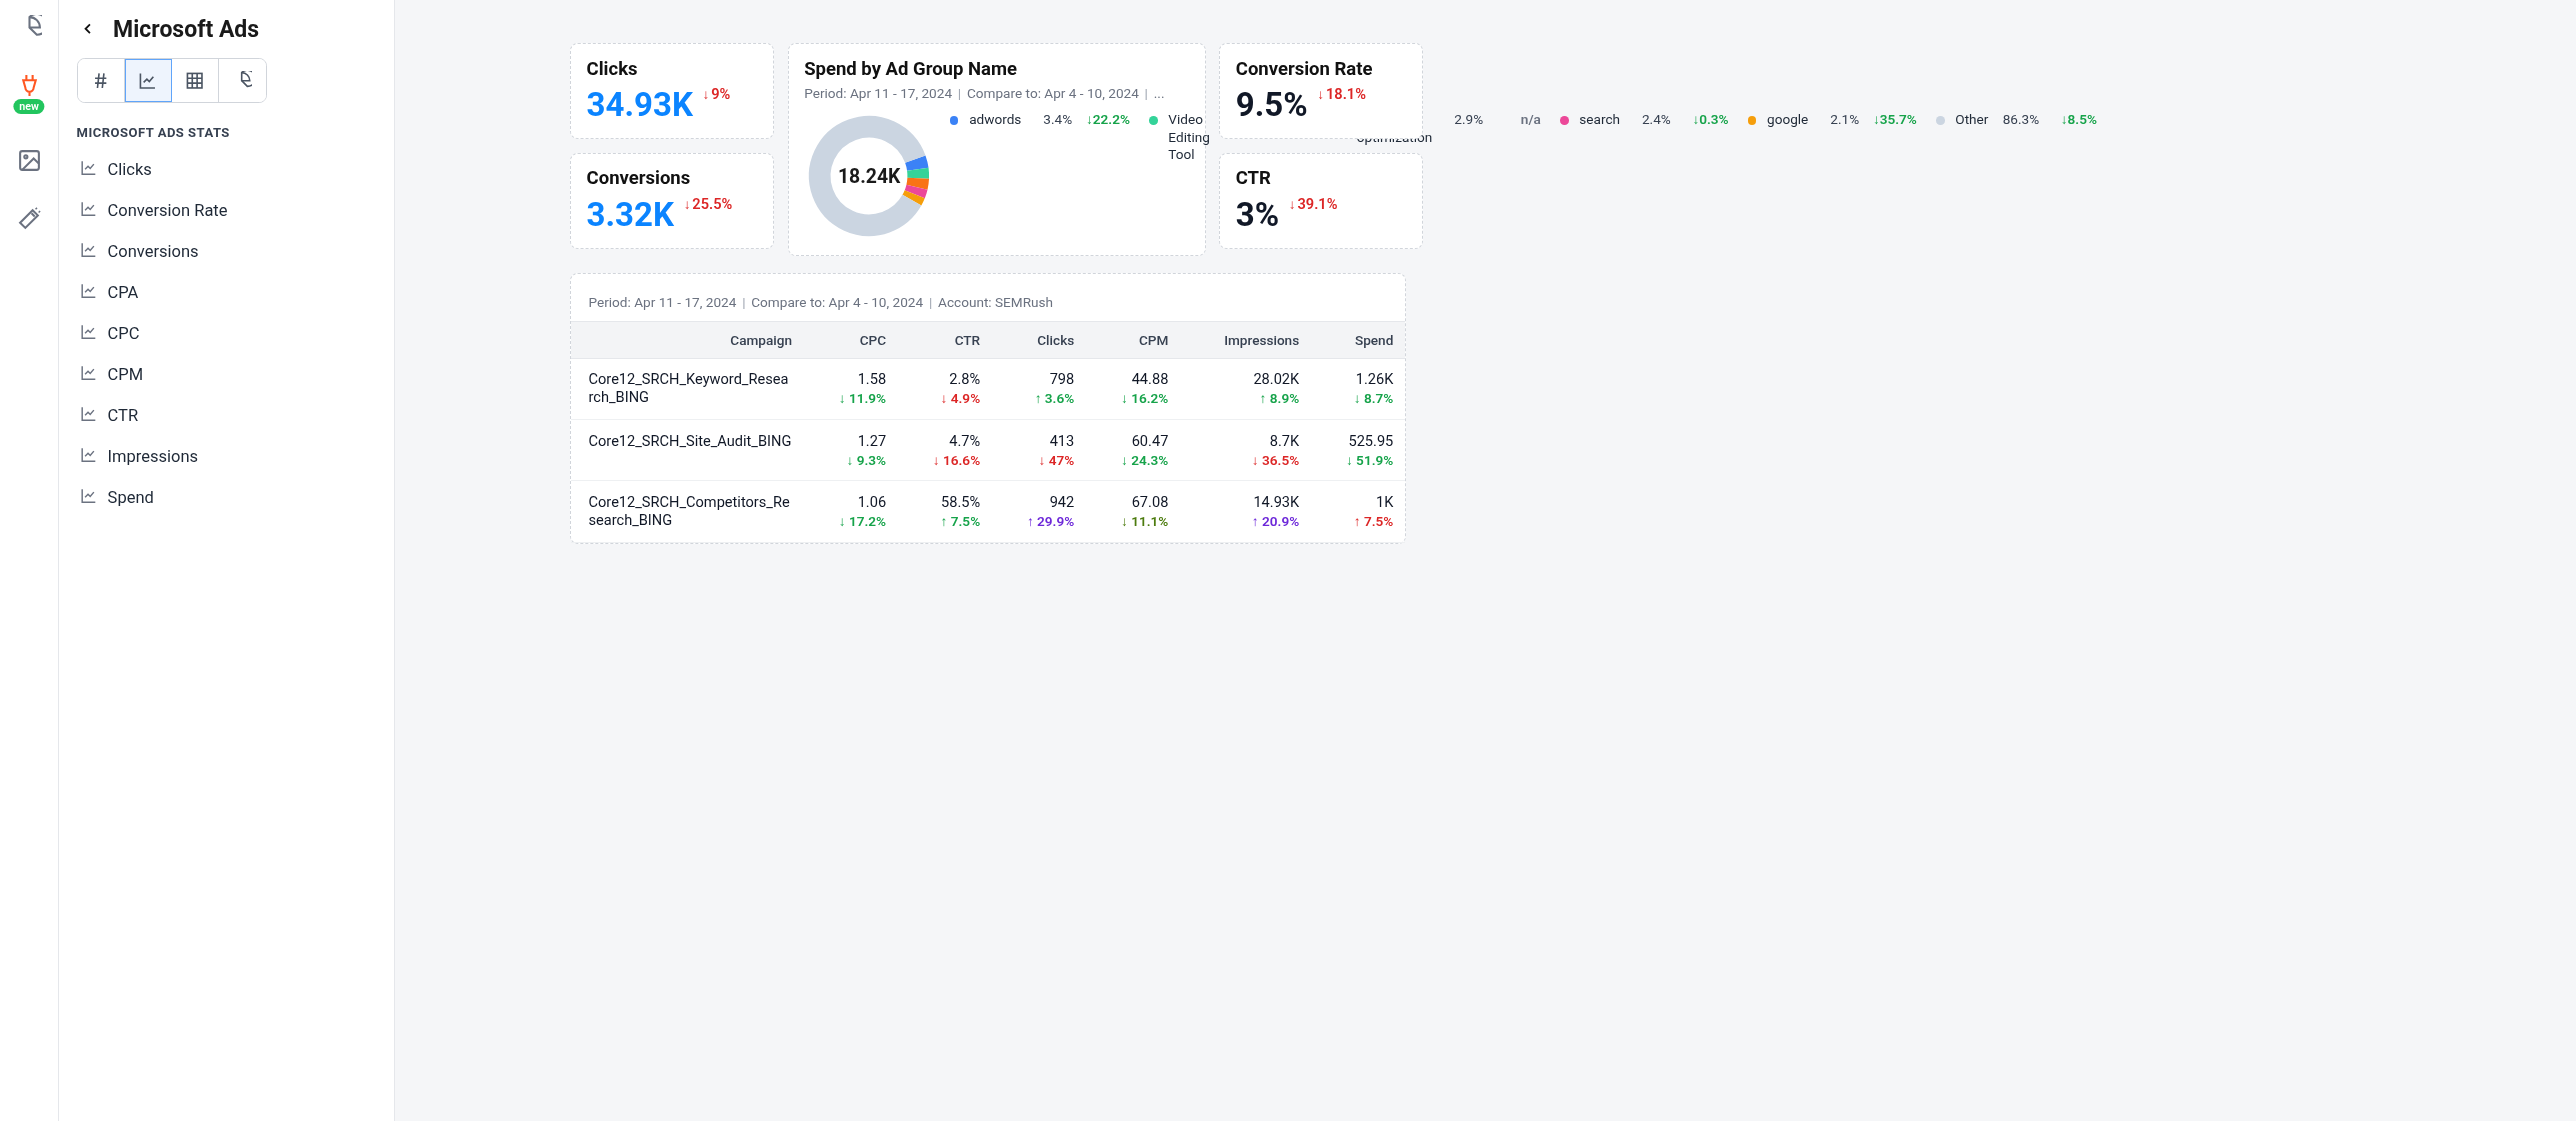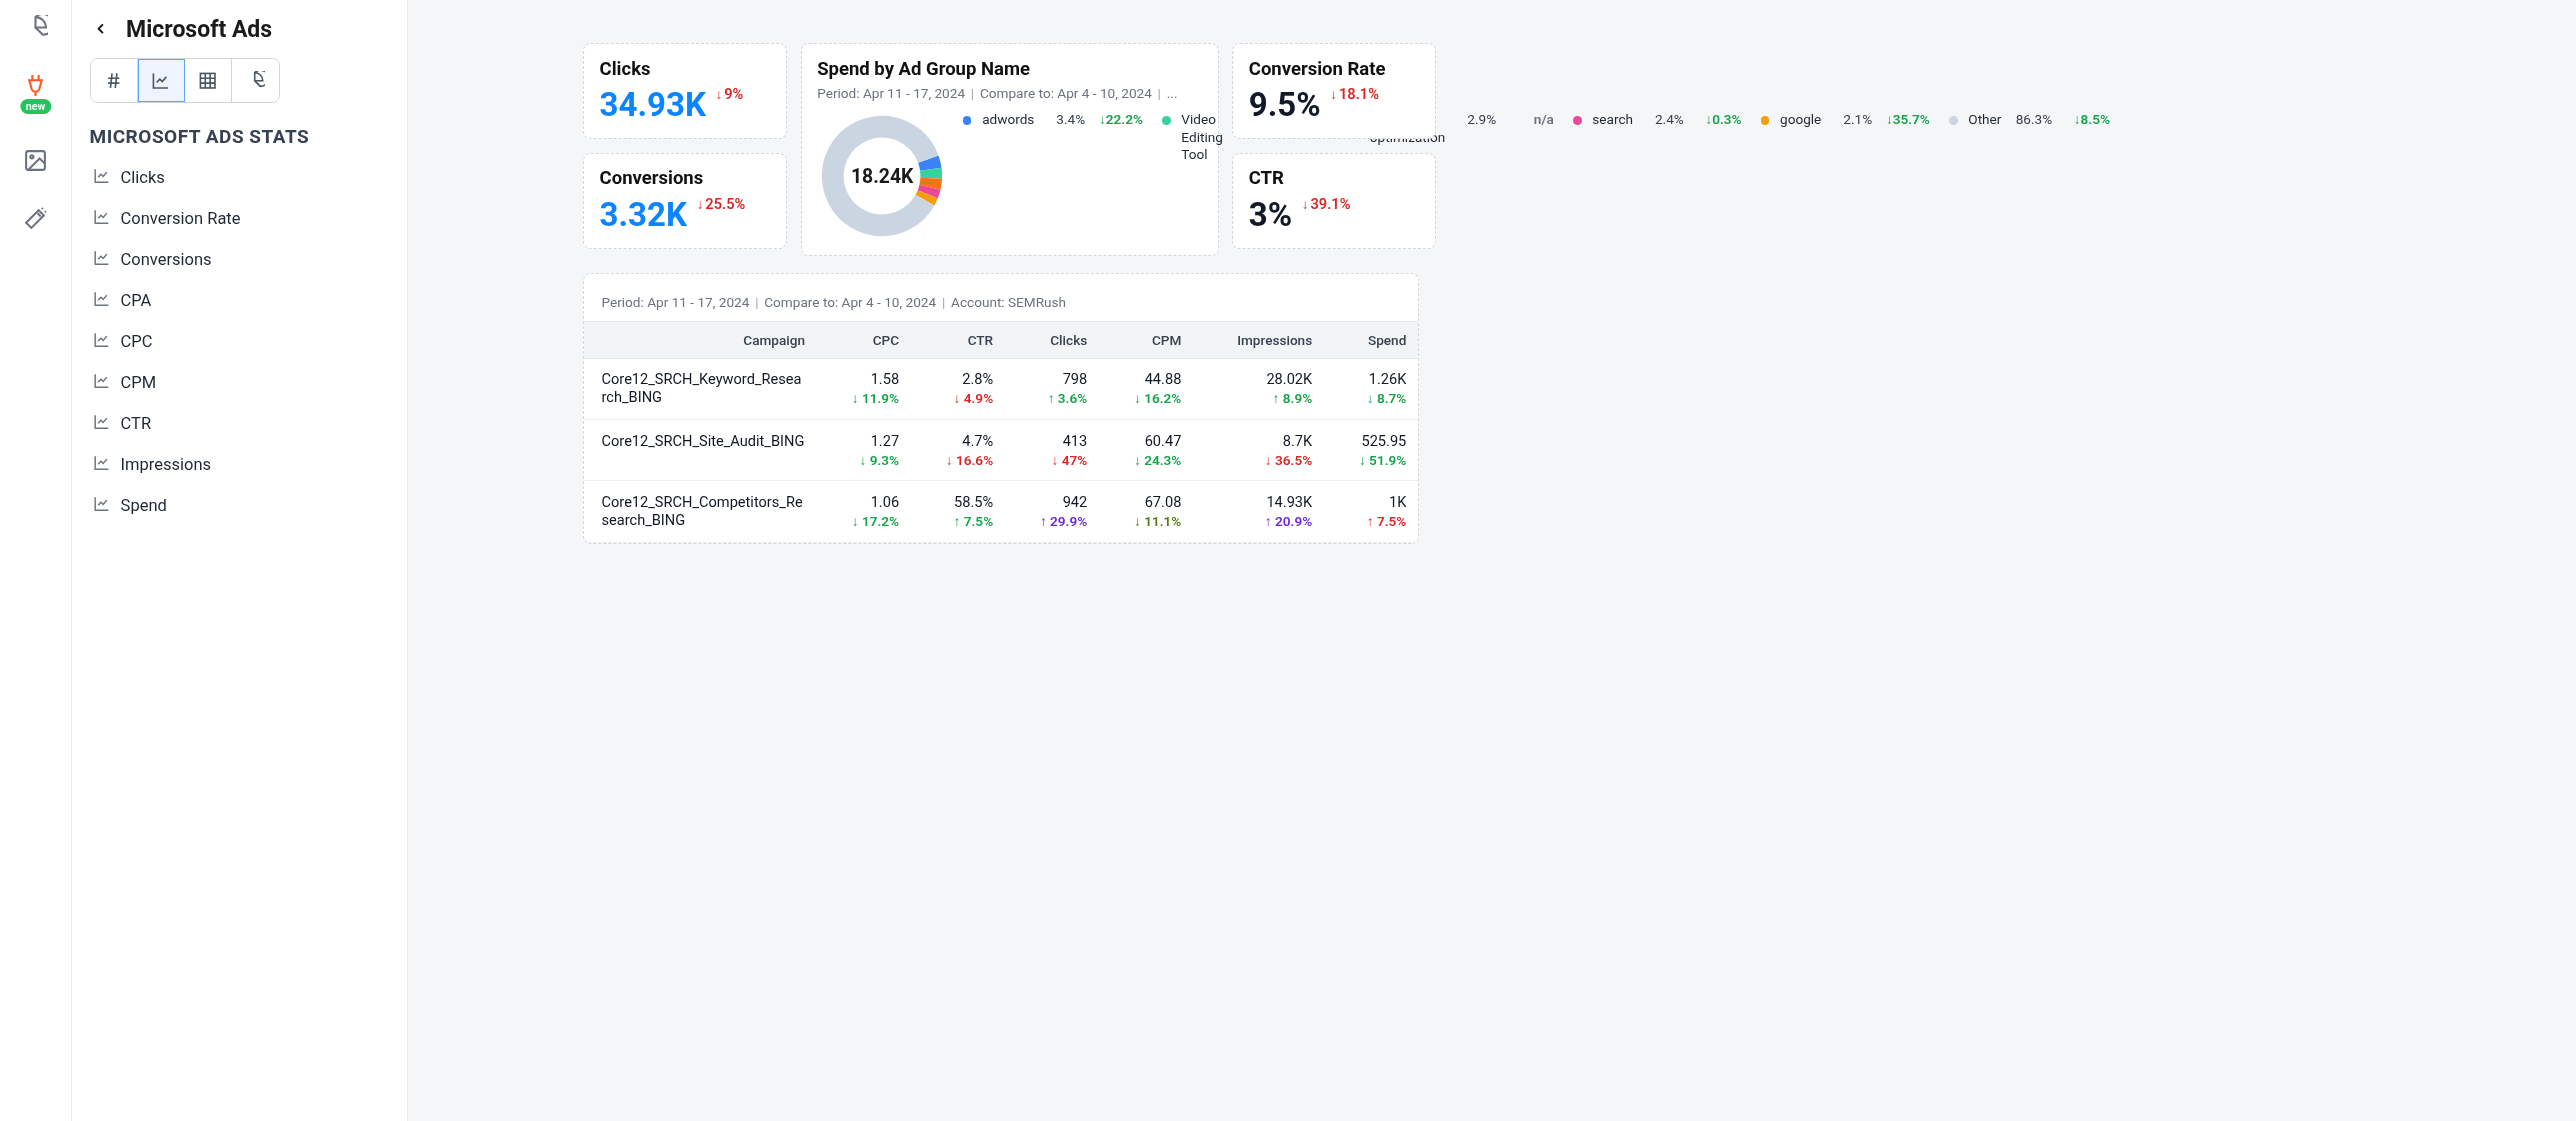--- a/index.html
+++ b/index.html
@@ -1,36 +1,36 @@
 <!DOCTYPE html>
 <html><head>
 <meta charset="utf-8">
 <style>
 * { box-sizing: border-box; margin: 0; padding: 0; }
 body { font-family: -apple-system, BlinkMacSystemFont, "Segoe UI", Roboto, sans-serif; background: #f5f6f8; color: #1a1a1a; overflow: hidden; }
 .app { display: flex; height: 100vh; width: 100vw; }
 
 
-.rail { width: 72px; background: #fff; border-right: 1px solid #e5e7eb; display: flex; flex-direction: column; align-items: center; padding-top: 11.7px; gap: 27px; }
+.rail { width: 59px; background: #fff; border-right: 1px solid #e5e7eb; display: flex; flex-direction: column; align-items: center; padding-top: 11.7px; gap: 27px; }
 .rail-item { position: relative; width: 31px; height: 31px; display:flex; align-items:center; justify-content:center; color:#6b7280; cursor:pointer; }
 .rail-item svg { width: 25px; height: 25px; }
 .rail-item.plug svg { color:#ff5722; }
 .rail-badge { position:absolute; bottom:-13.6px; left:50%; transform:translateX(-50%); background:#22c55e; color:#fff; font-size:10.7px; font-weight:600; padding:1px 5.8px; border-radius:7.8px; }
 
 
 .sidebar { width: 336px; background:#fff; border-right:1px solid #e5e7eb; padding: 15.6px 17.5px 0 17.5px; }
 .sb-head { display:flex; align-items:center; gap:13.6px; margin-bottom:15.6px; }
 .sb-back { width:23px; height:23px; display:flex; align-items:center; justify-content:center; color:#111; cursor:pointer; }
 .sb-title { font-size:23px; font-weight:700; }
 .sb-tabs { display:flex; border:1px solid #d1d5db; border-radius:7.8px; overflow:hidden; width:fit-content; margin-bottom:21.4px; }
 .sb-tab { width:47px; height:43px; display:flex; align-items:center; justify-content:center; color:#4b5563; border-right:1px solid #d1d5db; cursor:pointer; background:#fff; }
 .sb-tab:last-child { border-right:none; }
 .sb-tab.active { background:#eef4fd; border:1.9px solid #60a5fa; }
 .sb-tab svg { width:19.4px; height:19.4px; }
-.sb-section-label { font-size:19px; font-weight:700; letter-spacing:0.5px; color:#374151; margin-bottom:11.7px; }
+.sb-section-label { font-size:13px; font-weight:700; letter-spacing:0.5px; color:#374151; margin-bottom:11.7px; }
 .sb-list { display:flex; flex-direction:column; gap:3.9px; }
 .sb-item { display:flex; align-items:center; gap:9.7px; padding:7.8px 3.9px; font-size:16.5px; color:#1f2937; cursor:pointer; border-radius:3.9px; }
 .sb-item svg { width:17.5px; height:17.5px; color:#6b7280; flex-shrink:0; }
 
 
 .main { flex:1; padding: 43px 58px 0 175px; overflow-y:auto; }
 .cards-row { display:grid; grid-template-columns: 204px 418px 204px; gap:13.6px; margin-bottom:17.5px; }
 .cards-col { display:flex; flex-direction:column; gap:13.6px; }
 .card { background:#fff; border:1px dashed #d1d5db; border-radius:7.8px; padding:13.6px 15.6px; }
 .kpi-title { font-size:18.5px; font-weight:700; color:#111; margin-bottom:5.8px; }

